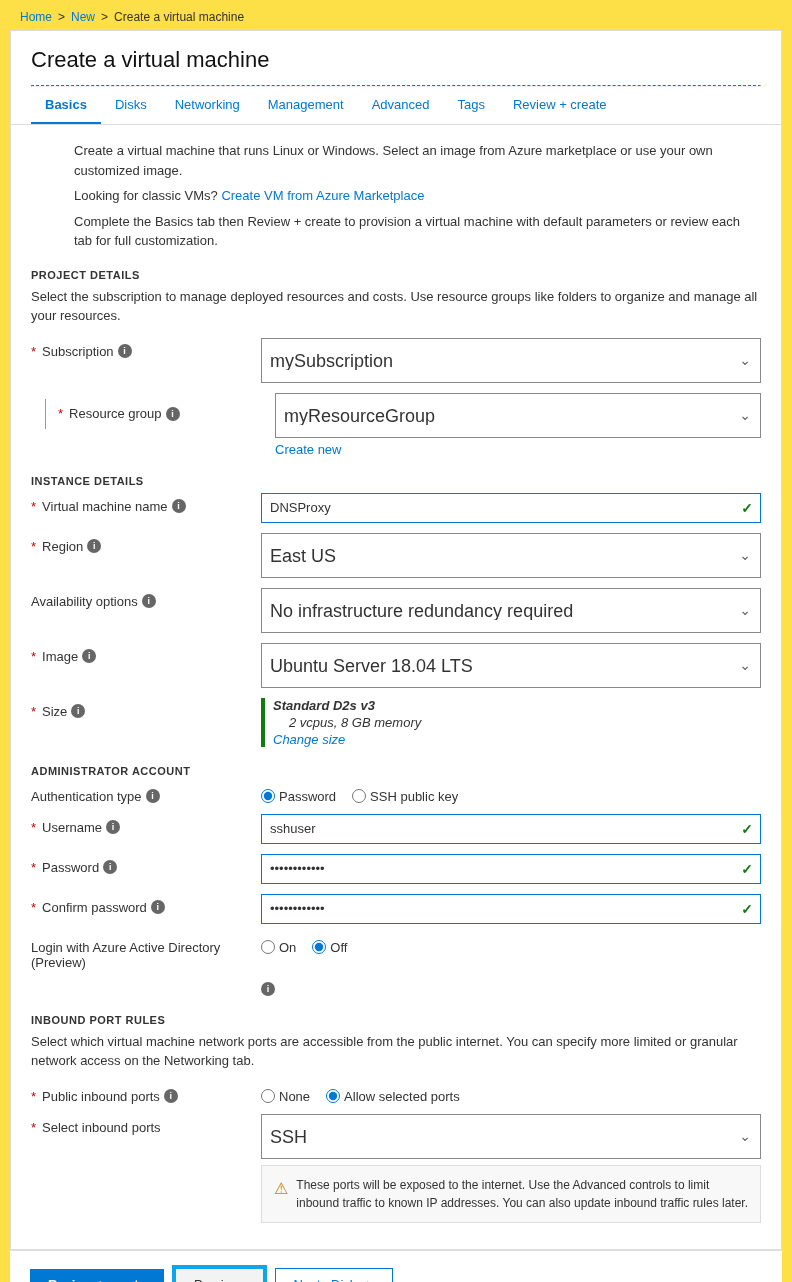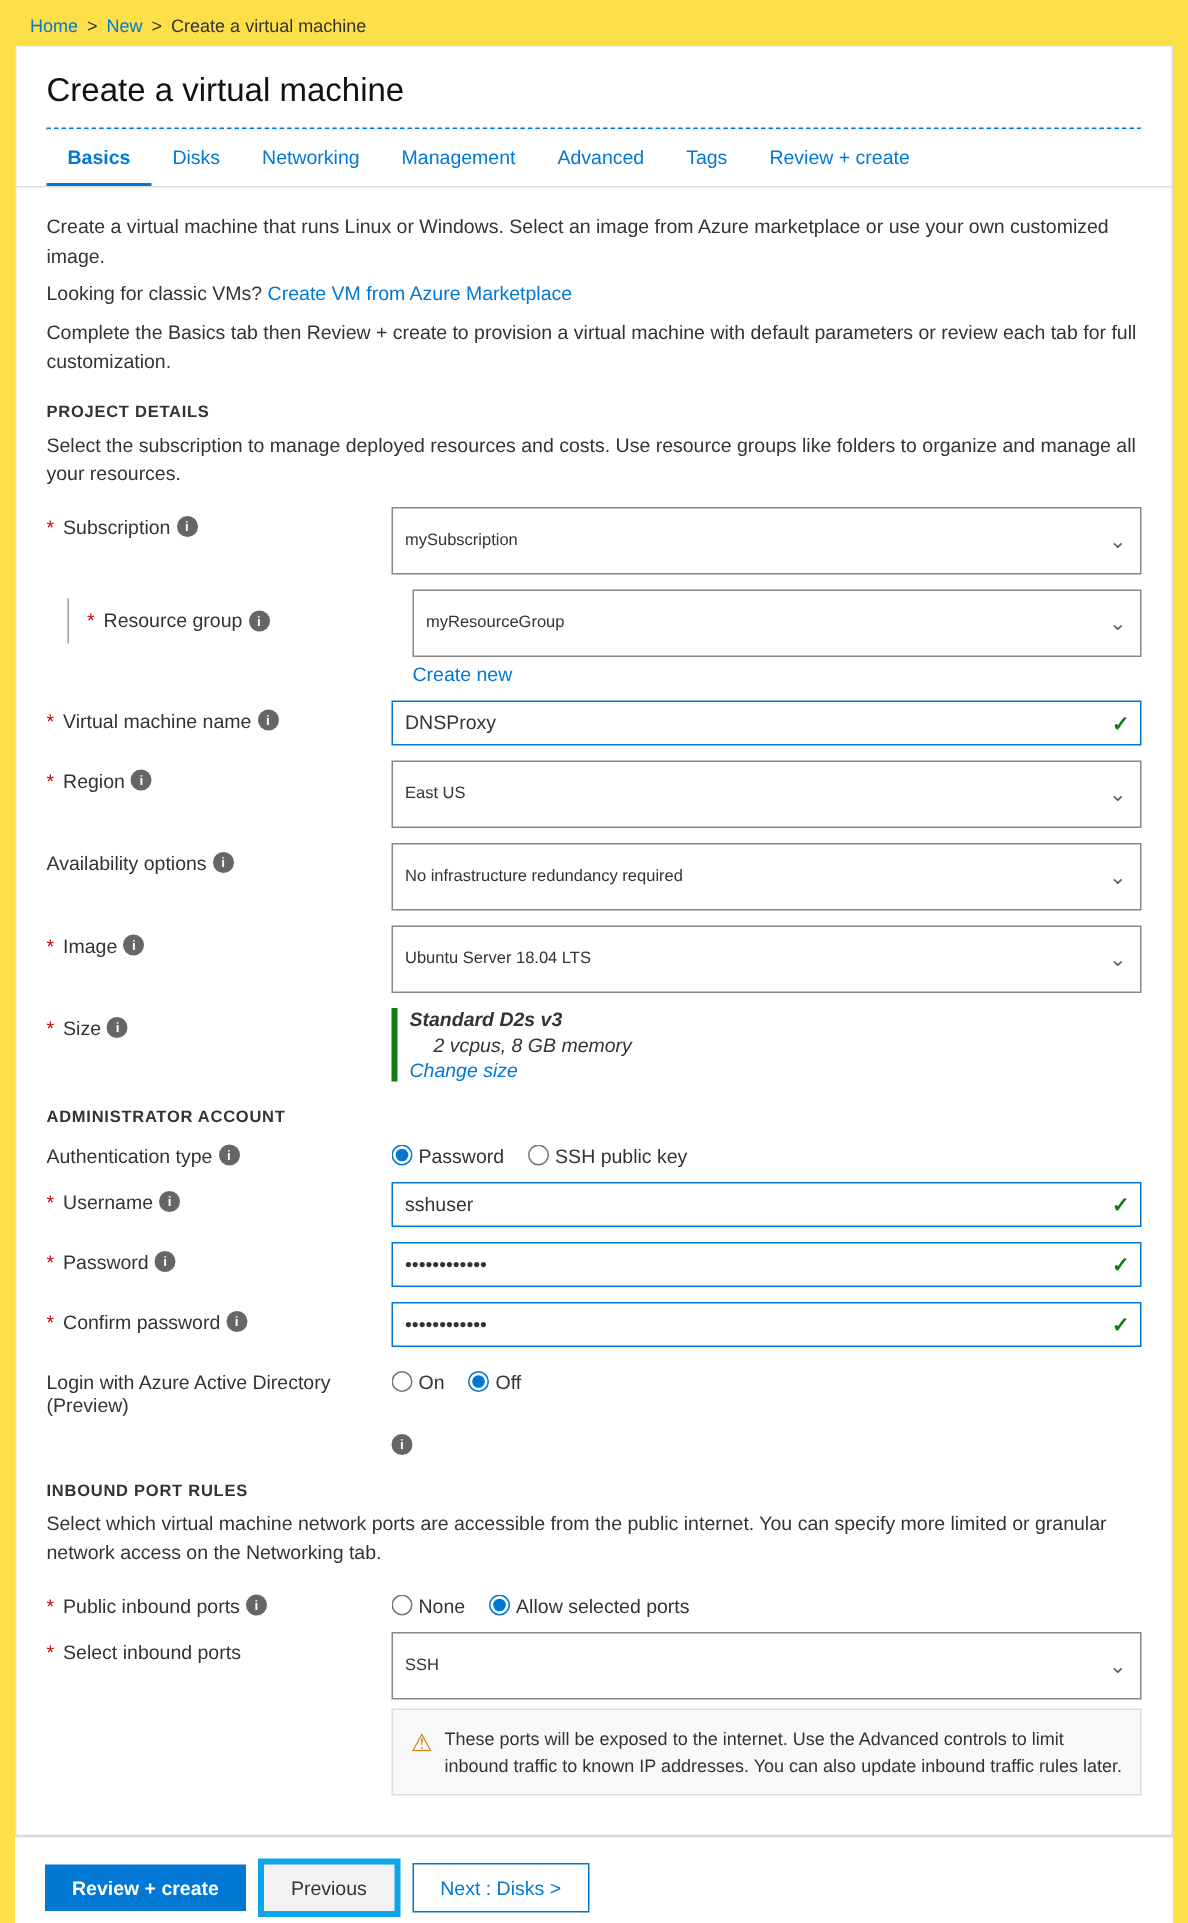--- a/index.html
+++ b/index.html
@@ -9,30 +9,30 @@
     .breadcrumb span { color: #333; }
     .breadcrumb a { color: #0078d4; text-decoration: none; }
     .breadcrumb-sep { color: #666; }
     .main-content { background: #fff; margin: 0 10px 0 10px; border: 1px solid #ddd; flex: 1; display: flex; flex-direction: column; }
     .page-title { font-size: 22px; font-weight: 300; padding: 16px 20px 12px 20px; color: #111; }
     .tab-bar { display: flex; border-bottom: 1px solid #ddd; padding: 0 20px; gap: 0; }
     .tab-item { padding: 10px 14px; font-size: 13px; cursor: pointer; color: #0078d4; border-bottom: 2px solid transparent; white-space: nowrap; }
     .tab-item.active { color: #0078d4; border-bottom: 2px solid #0078d4; font-weight: 600; }
     .tab-item:not(.active) { color: #0078d4; }
     .form-area { padding: 16px 20px; flex: 1; overflow-y: auto; }
-    .description { font-size: 13px; color: #333; line-height: 1.5; margin-bottom: 6px; }
+    .description { font-size: 13px; color: #333; line-height: 1.5; margin-bottom: 6px; margin-left: 43px; }
     .link { color: #0078d4; text-decoration: none; cursor: pointer; }
     .section-title { font-size: 11px; font-weight: 700; letter-spacing: 0.5px; text-transform: uppercase; color: #333; margin: 18px 0 6px 0; }
     .section-desc { font-size: 13px; color: #333; margin-bottom: 12px; line-height: 1.5; }
     .form-row { display: flex; align-items: flex-start; margin-bottom: 10px; }
     .form-label { width: 230px; min-width: 230px; font-size: 13px; color: #333; padding-top: 6px; display: flex; align-items: center; gap: 4px; }
     .form-label .required { color: #c00; margin-right: 2px; }
     .info-icon { display: inline-flex; align-items: center; justify-content: center; width: 14px; height: 14px; border-radius: 50%; background: #666; color: #fff; font-size: 9px; font-weight: bold; cursor: pointer; }
     .form-control { flex: 1; }
-    select, .fake-select { width: 100%; height: 45px; border: 1px solid #8a8886; background: #fff; padding: 12px 8px; font-size: 11px; color: #333; appearance: none; -webkit-appearance: none; cursor: pointer; position: relative; display: flex; align-items: center; }
+    select, .fake-select { width: 100%; height: 45px; border: 1px solid #8a8886; background: #fff; padding: 12px 8px; font-size: 18px; color: #333; appearance: none; -webkit-appearance: none; cursor: pointer; position: relative; display: flex; align-items: center; }
     .select-wrapper { position: relative; }
     .select-wrapper::after { content: '⌄'; position: absolute; right: 10px; top: 50%; transform: translateY(-50%); pointer-events: none; font-size: 14px; color: #666; }
     input[type="text"], input[type="password"] { width: 100%; height: 30px; border: 1px solid #0078d4; padding: 0 8px; font-size: 13px; color: #333; }
     input[type="text"].validated, input[type="password"].validated { border: 1px solid #0078d4; padding-right: 30px; }
     .input-wrapper { position: relative; }
     .input-wrapper .checkmark { position: absolute; right: 8px; top: 50%; transform: translateY(-50%); color: #107c10; font-size: 14px; font-weight: bold; }
     .create-new { color: #0078d4; font-size: 13px; cursor: pointer; display: block; margin-top: 4px; }
     .indented-row { padding-left: 14px; }
     .indented-row .form-label::before { content: ''; display: inline-block; width: 1px; background: #999; height: 30px; margin-right: 8px; }
     .size-name { font-weight: 700; font-size: 13px; }
@@ -112,20 +112,21 @@
         <div class="form-control">
           <div class="select-wrapper">
             <select>
               <option>myResourceGroup</option>
             </select>
           </div>
           <a class="create-new link">Create new</a>
         </div>
       </div>
 
+      <div class="section-title">INSTANCE DETAILS</div>
 
       <div class="form-row">
         <div class="form-label">
           <span class="required">*</span>
           <span>Virtual machine name</span>
           <span class="info-icon">i</span>
         </div>
         <div class="form-control">
           <div class="input-wrapper">
             <input type="text" class="validated" value="DNSProxy" style="">

